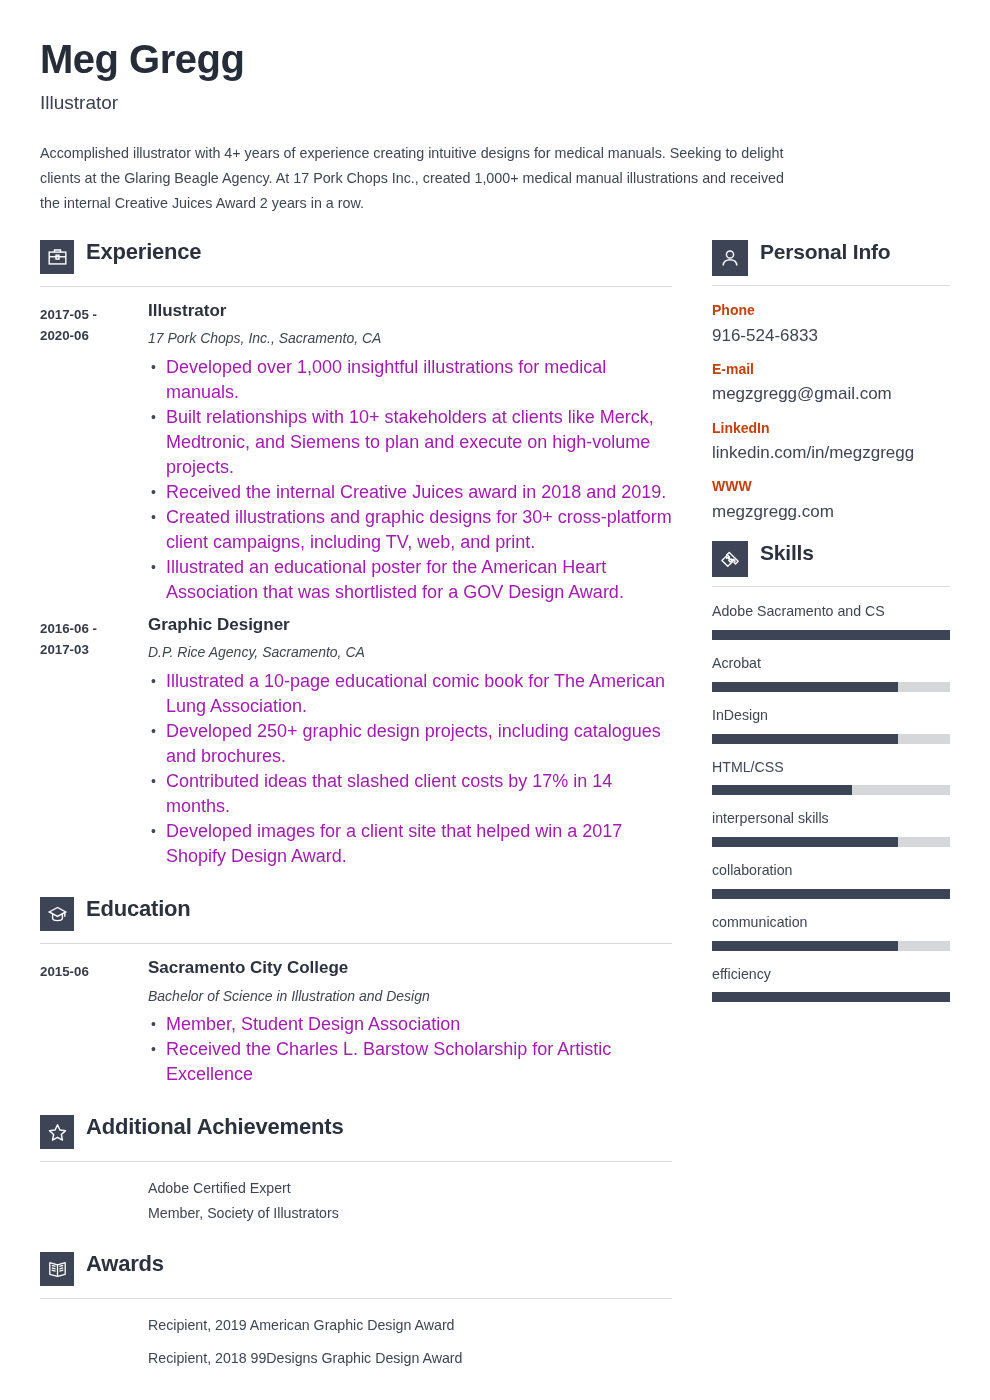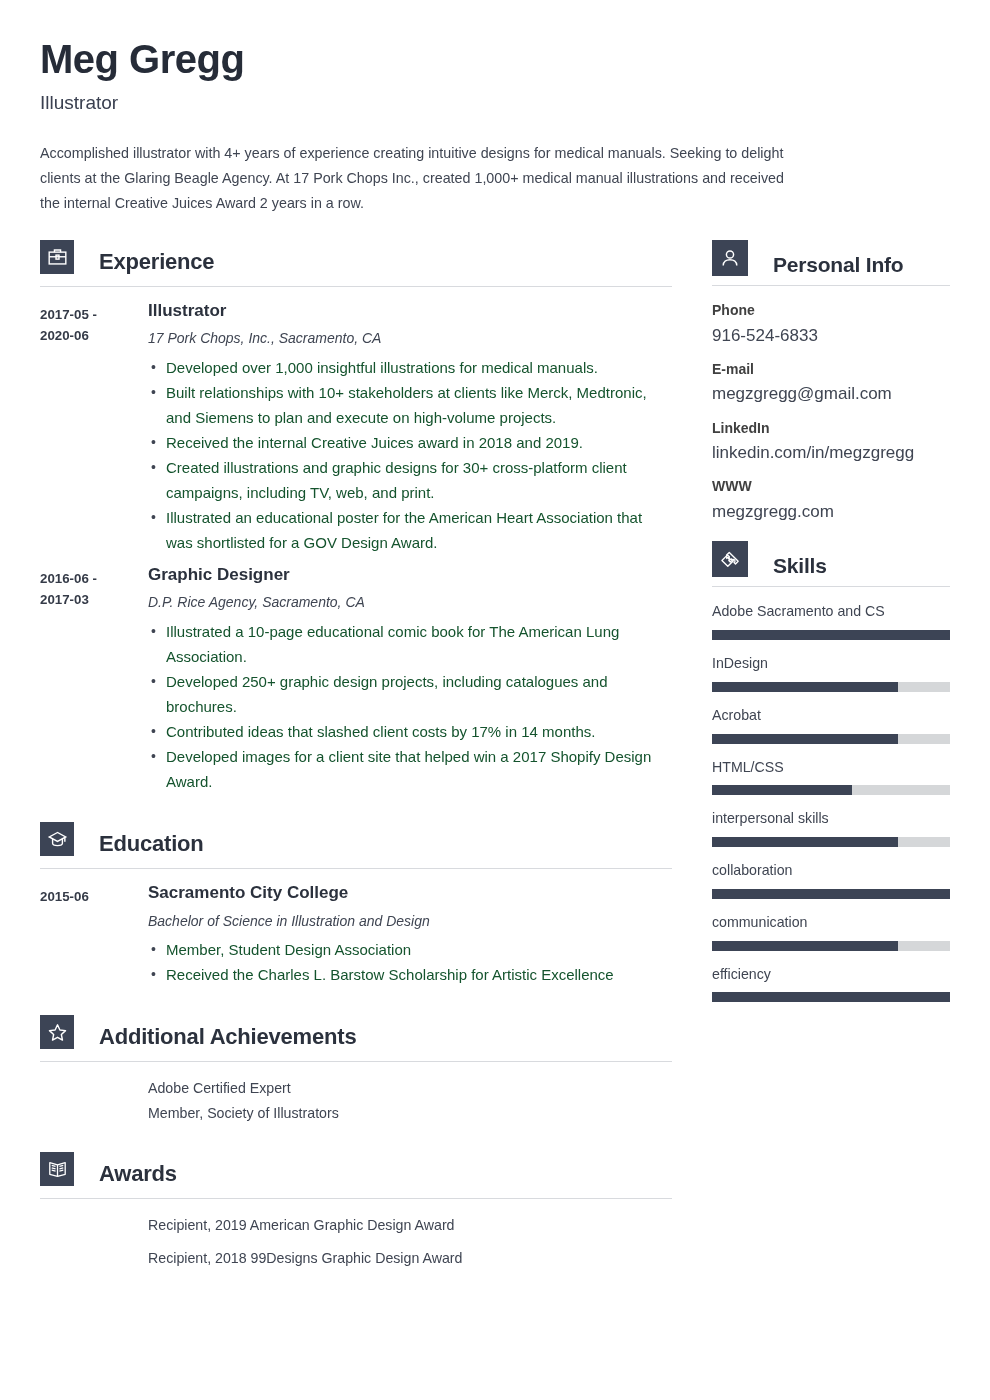--- a/index.html
+++ b/index.html
@@ -46,22 +46,22 @@
     padding: 0 40px 0 40px;
     margin-top: 24px;
   }
   .col-left { width: 632px; flex: 0 0 632px; }
   .col-right { width: 238px; flex: 0 0 238px; margin-left: 40px; }
 
   
   .section { margin-bottom: 0; }
   .sec-head {
     display: flex;
-    align-items: flex-end;
-    gap: 25px;
+    align-items: flex-start;
+    gap: 12px;
     margin-bottom: 0;
   }
   .sec-icon {
     width: 34px; height: 34px;
     background: #3c4455;
     flex: 0 0 34px;
     display: flex; align-items: center; justify-content: center;
   }
   .sec-icon svg { display: block; }
   .sec-title {
@@ -104,23 +104,23 @@
     font-size: 14px;
     font-style: italic;
     color: #3f4552;
     margin: 0 0 6px 0;
     line-height: 1.4;
   }
   ul.bullets { list-style: none; margin: 0; padding: 0; }
   ul.bullets li {
     position: relative;
     padding-left: 18px;
-    font-size: 15px;
+    font-size: 18px;
     line-height: 25px;
-    color: #14532d;
+    color: #a21caf;
   }
   ul.bullets li::before {
     content: "•";
     position: absolute;
     left: 3px;
     top: 0;
     color: #3f4552;
     font-size: 14px;
   }
 
@@ -131,21 +131,21 @@
     line-height: 25px;
     color: #3f4552;
   }
   .plain-list.spaced .plain-item { margin-bottom: 8px; }
 
   
   .info-block { margin-bottom: 14px; }
   .info-label {
     font-size: 14px;
     font-weight: bold;
-    color: #404040;
+    color: #c2410c;
     margin-bottom: 6px;
     line-height: 1.2;
   }
   .info-value {
     font-size: 17px;
     color: #3f4552;
     line-height: 1.3;
     word-break: break-word;
   }
 
@@ -354,27 +354,27 @@
         </div>
         <div class="sec-rule"></div>
 
         <div class="skill">
           <div class="skill-name">Adobe Sacramento and CS</div>
           <div class="skill-track">
             <div class="skill-fill" style="width: 100%;"></div>
           </div>
         </div>
         <div class="skill">
+          <div class="skill-name">Acrobat</div>
+          <div class="skill-track">
+            <div class="skill-fill" style="width: 78%;"></div>
+          </div>
+        </div>
+        <div class="skill">
           <div class="skill-name">InDesign</div>
-          <div class="skill-track">
-            <div class="skill-fill" style="width: 78%;"></div>
-          </div>
-        </div>
-        <div class="skill">
-          <div class="skill-name">Acrobat</div>
           <div class="skill-track">
             <div class="skill-fill" style="width: 78%;"></div>
           </div>
         </div>
         <div class="skill">
           <div class="skill-name">HTML/CSS</div>
           <div class="skill-track">
             <div class="skill-fill" style="width: 59%;"></div>
           </div>
         </div>

